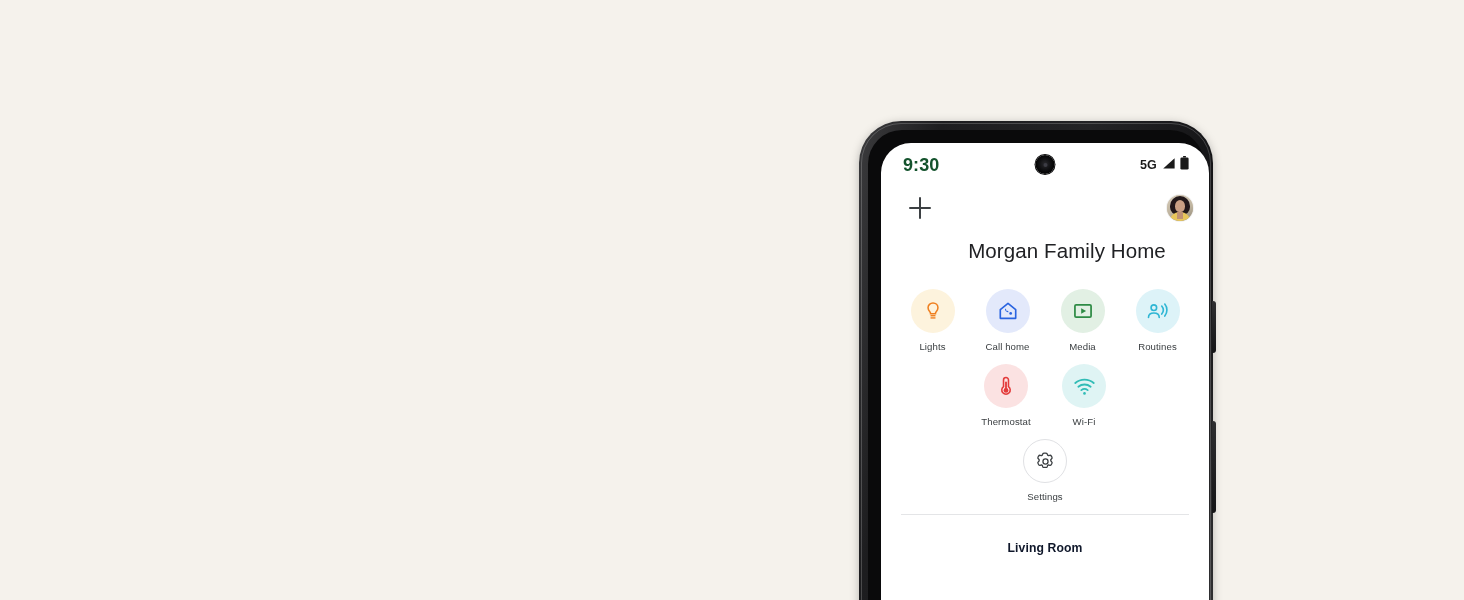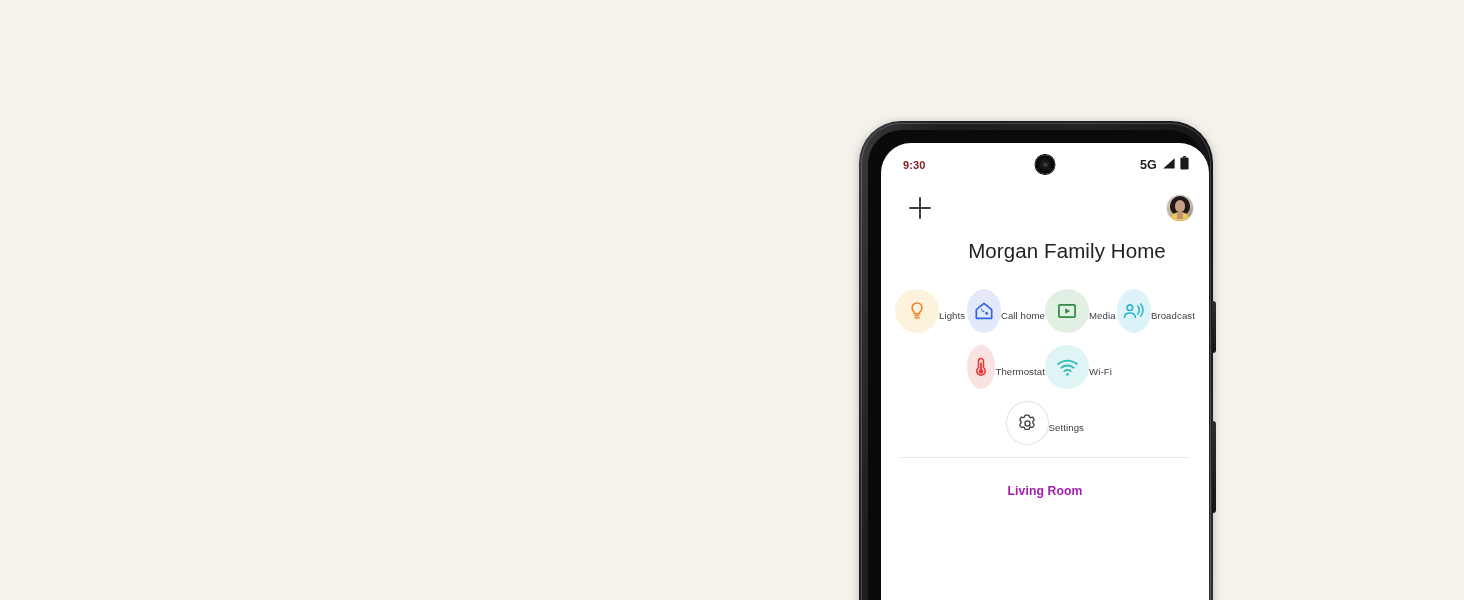--- a/index.html
+++ b/index.html
@@ -73,23 +73,23 @@
   #status-bar {
     position: relative;
     height: 44px;
     display: flex;
     align-items: center;
     justify-content: space-between;
     padding: 0 20px 0 22px;
     box-sizing: border-box;
   }
   #status-time {
-    font-size: 11px;
+    font-size: 18px;
     font-weight: 700;
-    color: #7f1d1d;
+    color: #14532d;
     letter-spacing: 0.1px;
   }
   #status-right {
     display: flex;
     align-items: center;
     gap: 4px;
   }
   #status-network {
     font-size: 12.5px;
     font-weight: 700;
@@ -198,21 +198,21 @@
     padding: 0 14px;
   }
   .qa-row {
     display: flex;
     justify-content: center;
     margin-bottom: 12px;
   }
   .qa-item {
     width: 78px;
     display: flex;
-    flex-direction: row;
+    flex-direction: column;
     align-items: center;
     cursor: pointer;
   }
   .qa-circle {
     width: 44px;
     height: 44px;
     border-radius: 50%;
     display: flex;
     align-items: center;
     justify-content: center;
@@ -230,21 +230,21 @@
   #divider {
     height: 1px;
     background: #e4e5e7;
     margin: 12px 20px 0 20px;
   }
   #room-title {
     text-align: center;
     margin-top: 26px;
     font-size: 12.2px;
     font-weight: 700;
-    color: #a21caf;
+    color: #0f172a;
     letter-spacing: 0.1px;
   }
 </style>
 </head>
 <body style="background: rgb(245, 242, 236);">
 
 <div id="phone-frame">
 
   <div class="side-btn" id="side-btn-volume"></div>
   <div class="side-btn" id="side-btn-power"></div>
@@ -322,21 +322,21 @@
 
           <div class="qa-item">
             <div class="qa-circle" style="background:#ddf3f8">
               <svg width="23" height="23" viewBox="0 0 24 24" aria-hidden="true">
                 <circle cx="8.2" cy="8" r="2.9" fill="none" stroke="#2fb6d4" stroke-width="1.7"></circle>
                 <path d="M2.6 18.2c0-3 2.5-4.6 5.6-4.6s5.6 1.6 5.6 4.6" fill="none" stroke="#2fb6d4" stroke-width="1.7" stroke-linecap="round"></path>
                 <path d="M16.4 6.3a6.6 6.6 0 0 1 0 8.4" fill="none" stroke="#2fb6d4" stroke-width="1.7" stroke-linecap="round"></path>
                 <path d="M19.6 4.2a10 10 0 0 1 0 12.6" fill="none" stroke="#2fb6d4" stroke-width="1.7" stroke-linecap="round"></path>
               </svg>
             </div>
-            <div class="qa-label">Broadcast</div>
+            <div class="qa-label">Routines</div>
           </div>
 
         </div>
 
         <div class="qa-row">
 
           <div class="qa-item">
             <div class="qa-circle" style="background:#fbe2e2">
               <svg width="22" height="22" viewBox="0 0 24 24" aria-hidden="true">
                 <path d="M12 2.8c-1.5 0-2.7 1.2-2.7 2.7v7.1a4.6 4.6 0 1 0 5.4 0V5.5c0-1.5-1.2-2.7-2.7-2.7z" fill="none" stroke="#e33b3b" stroke-width="1.7"></path>

